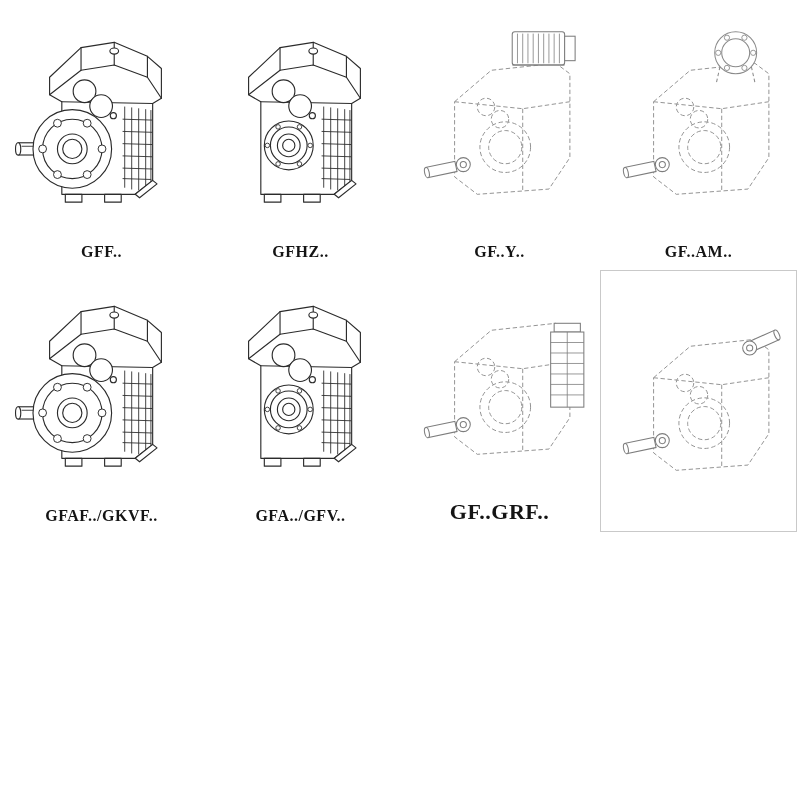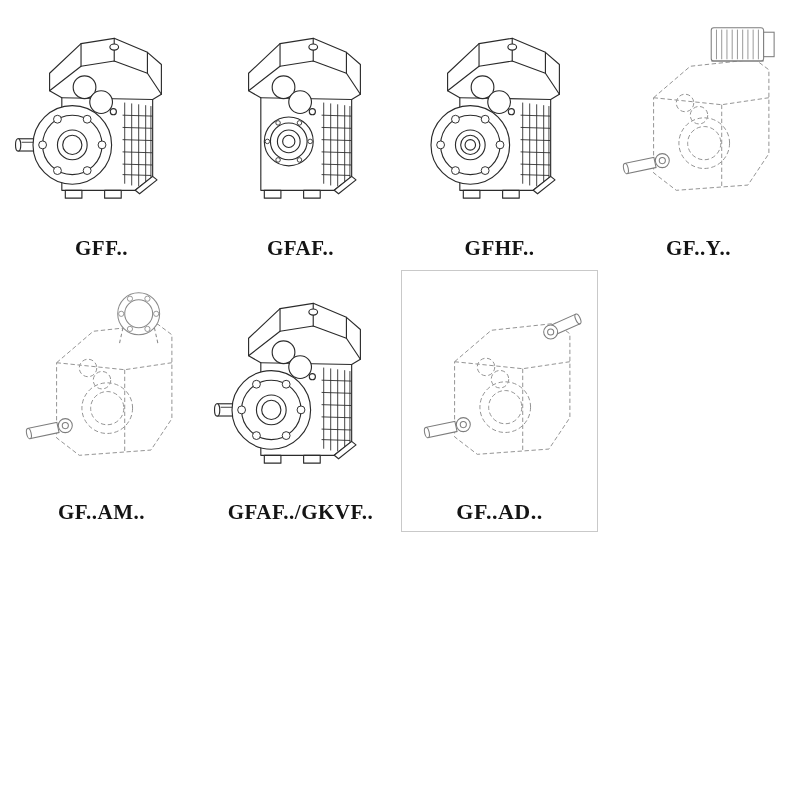--- a/index.html
+++ b/index.html
@@ -42,21 +42,21 @@
     justify-content: center;
     width: 100%;
     min-height: 0;
   }
   svg.gb {
     width: 182px;
     height: 214px;
   }
   .label {
     font-weight: 700;
-    font-size: 21px;
+    font-size: 16px;
     letter-spacing: 0.5px;
     color: #141414;
     text-align: center;
     padding: 1px 0 4px 0;
     white-space: nowrap;
   }
   .cell.lg .label {
     font-size: 22px;
   }
   .defs-holder {
@@ -232,31 +232,23 @@
     <figcaption class="label">GFF..</figcaption>
   </figure>
 
 
   <figure class="cell">
     <div class="drawing">
       <svg class="gb" viewBox="-12 -5 204 245">
           <use href="#sym-hollow"></use>
         </svg>
     </div>
-    <figcaption class="label">GFAF..</figcaption>
-  </figure>
-
-  <figure class="cell">
-    <div class="drawing">
-      <svg class="gb" viewBox="-12 -5 204 245">
-          <use href="#sym-flange-hollow"></use>
-        </svg>
-    </div>
-    <figcaption class="label">GFHF..</figcaption>
-  </figure>
+    <figcaption class="label">GFHZ..</figcaption>
+  </figure>
+
 
 
 
   <figure class="cell">
     <div class="drawing">
       <svg class="gb" viewBox="-12 -5 204 245">
           <use href="#sym-dashed-motor"></use>
         </svg>
     </div>
     <figcaption class="label">GF..Y..</figcaption>
@@ -273,24 +265,39 @@
 
   <figure class="cell">
     <div class="drawing">
       <svg class="gb" viewBox="-12 -5 204 245">
           <use href="#sym-flange-shaft"></use>
         </svg>
     </div>
     <figcaption class="label">GFAF../GKVF..</figcaption>
   </figure>
 
-
+  <figure class="cell">
+    <div class="drawing">
+      <svg class="gb" viewBox="-12 -5 204 245">
+          <use href="#sym-hollow"></use>
+        </svg>
+    </div>
+    <figcaption class="label">GFA../GFV..</figcaption>
+  </figure>
+
+  <figure class="cell lg">
+    <div class="drawing">
+      <svg class="gb" viewBox="-12 -5 204 245">
+          <use href="#sym-dashed-block"></use>
+        </svg>
+    </div>
+    <figcaption class="label">GF..GRF..</figcaption>
+  </figure>
 
   <figure class="cell lg boxed">
     <div class="drawing">
       <svg class="gb" viewBox="-12 -5 204 245">
           <use href="#sym-dashed-shaft"></use>
         </svg>
     </div>
-    <figcaption class="label">GF..AD..</figcaption>
   </figure>
 
 </div>
 
 </body></html>

